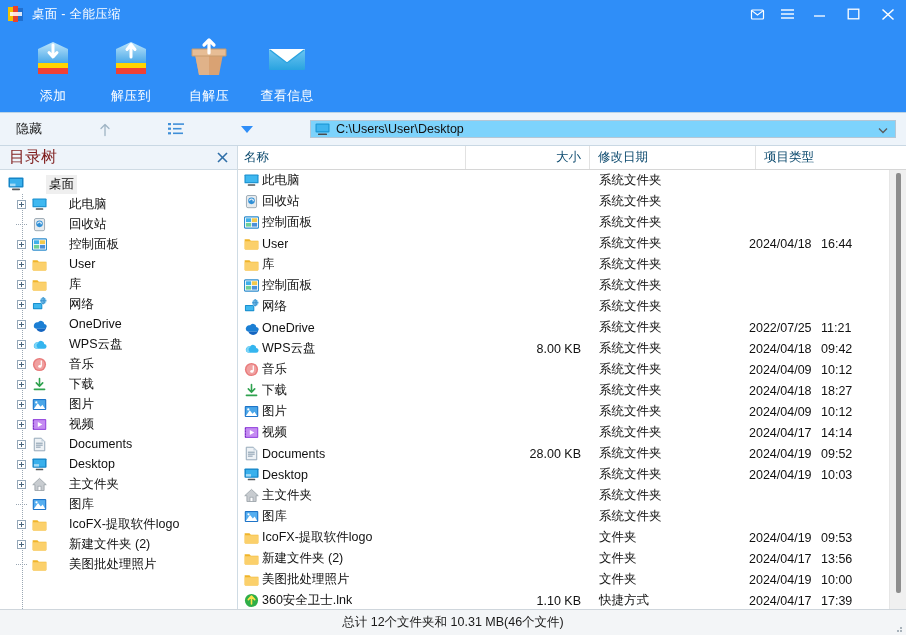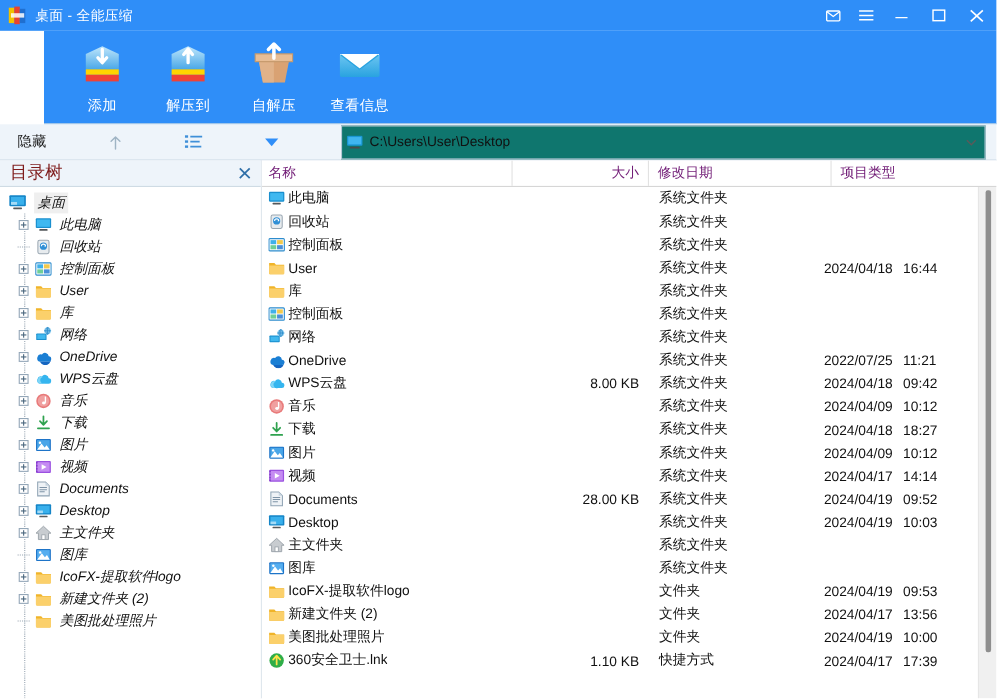--- a/index.html
+++ b/index.html
@@ -55,21 +55,20 @@
   .tbtn.close   { width: 36px; }
 
   
   .toolbar {
     height: 85px;
     background: #2f8ef8;
     flex: 0 0 85px;
     display: flex; align-items: center;
     padding-left: 14px;
     border-bottom: 1px solid #bcd4e6;
-    margin-left: 40px;
   }
   .tool {
     width: 78px; height: 80px;
     display: flex; flex-direction: column;
     align-items: center; justify-content: flex-start;
     padding-top: 6px;
     cursor: default;
     border-radius: 3px;
   }
   .tool .ico { height: 46px; width: 52px; display:flex; align-items:center; justify-content:center; }
@@ -90,22 +89,22 @@
   .nav-hide {
     font-size: 13px; color: #1a1a1a;
     padding: 2px 6px; white-space: nowrap;
   }
   .nav-ico {
     width: 28px; height: 24px;
     display: flex; align-items: center; justify-content: center;
     margin-left: 4px;
   }
   .pathbar {
-    flex: 1; height: 31px; margin-left: 10px; margin-right: 2px;
-    background: #0f766e;
+    flex: 1; height: 18px; margin-left: 10px; margin-right: 2px;
+    background: #7dd3fc;
     border: 1px solid #b4c7d6;
     display: flex; align-items: center;
     padding: 0 4px 0 4px;
     position: relative;
   }
   .path-ico { width: 16px; height: 16px; margin-right: 5px; display:flex; align-items:center; }
   .path-txt { font-size: 12.5px; color: #111; white-space: nowrap; }
   .path-caret { position: absolute; right: 7px; top: 50%; transform: translateY(-50%); }
 
   
@@ -149,37 +148,37 @@
   }
   .plusbox::before, .plusbox::after {
     content:''; position:absolute; background:#49657d;
   }
   .plusbox::before { left:1px; right:1px; top:3px; height:1px; }
   .plusbox::after  { top:1px; bottom:1px; left:3px; width:1px; }
   .dots {
     width: 11px; height: 1px; border-top: 1px dotted #9aa7b3; display:block;
   }
   .tnode .ticon { width: 20px; height: 20px; flex: 0 0 20px; display:flex; align-items:center; justify-content:center; }
-  .tnode .tlabel { font-size: 12.5px; color: #101010; margin-left: 5px; font-style: italic; }
+  .tnode .tlabel { font-size: 12.5px; color: #101010; margin-left: 20px; }
   .tnode.root { padding-left: 6px; }
   .tnode.root .tlabel { background: #efefef; padding: 1px 3px; }
   .tnode.lvl1 { padding-left: 14px; }
   .vline {
     position: absolute; left: 22px; top: 24px; bottom: 0;
     width: 1px; border-left: 1px dotted #9aa7b3;
   }
 
   
   .filepane { flex: 1; display: flex; flex-direction: column; min-width: 0; background:#fff; }
   .colhead {
     height: 24px; flex: 0 0 24px;
     display: flex; align-items: stretch;
     background: #ffffff;
     border-bottom: 1px solid #d6d6d6;
-    font-size: 12.5px; color: #701a75;
+    font-size: 12.5px; color: #0c4a6e;
   }
   .ch { display: flex; align-items: center; border-right: 1px solid #e2e2e2; padding: 0 6px; }
   .ch:last-child { border-right: none; }
   .ch.name { width: 228px; flex: 0 0 228px; }
   .ch.size { width: 124px; flex: 0 0 124px; justify-content: flex-end; padding-right: 8px; }
   .ch.type { width: 150px; flex: 0 0 150px; padding-left: 8px; }
   .ch.date { flex: 1; padding-left: 8px; }
   .rows { flex: 1; overflow: hidden; position: relative; }
   .row {
     height: 21px; display: flex; align-items: center;
@@ -1003,14 +1002,26 @@
             <div class="c-date"><span class="dt">2024/04/17</span><span class="tm">17:39</span></div>
           </div>
           <div class="vscroll">
           <div class="vthumb"></div>
         </div>
       </div>
     </div>
 
   </div>
 
+  <div class="statusbar">
+    <span>总计 12个文件夹和 10.31 MB(46个文件)</span>
+    <span class="grip">
+      <svg width="10" height="10" viewBox="0 0 10 10">
+          <g fill="#a8b2ba">
+            <rect x="7" y="7" width="2" height="2"></rect>
+            <rect x="4" y="7" width="2" height="2"></rect>
+            <rect x="7" y="4" width="2" height="2"></rect>
+          </g>
+        </svg>
+    </span>
+  </div>
 
 </div>
 
 </body></html>

